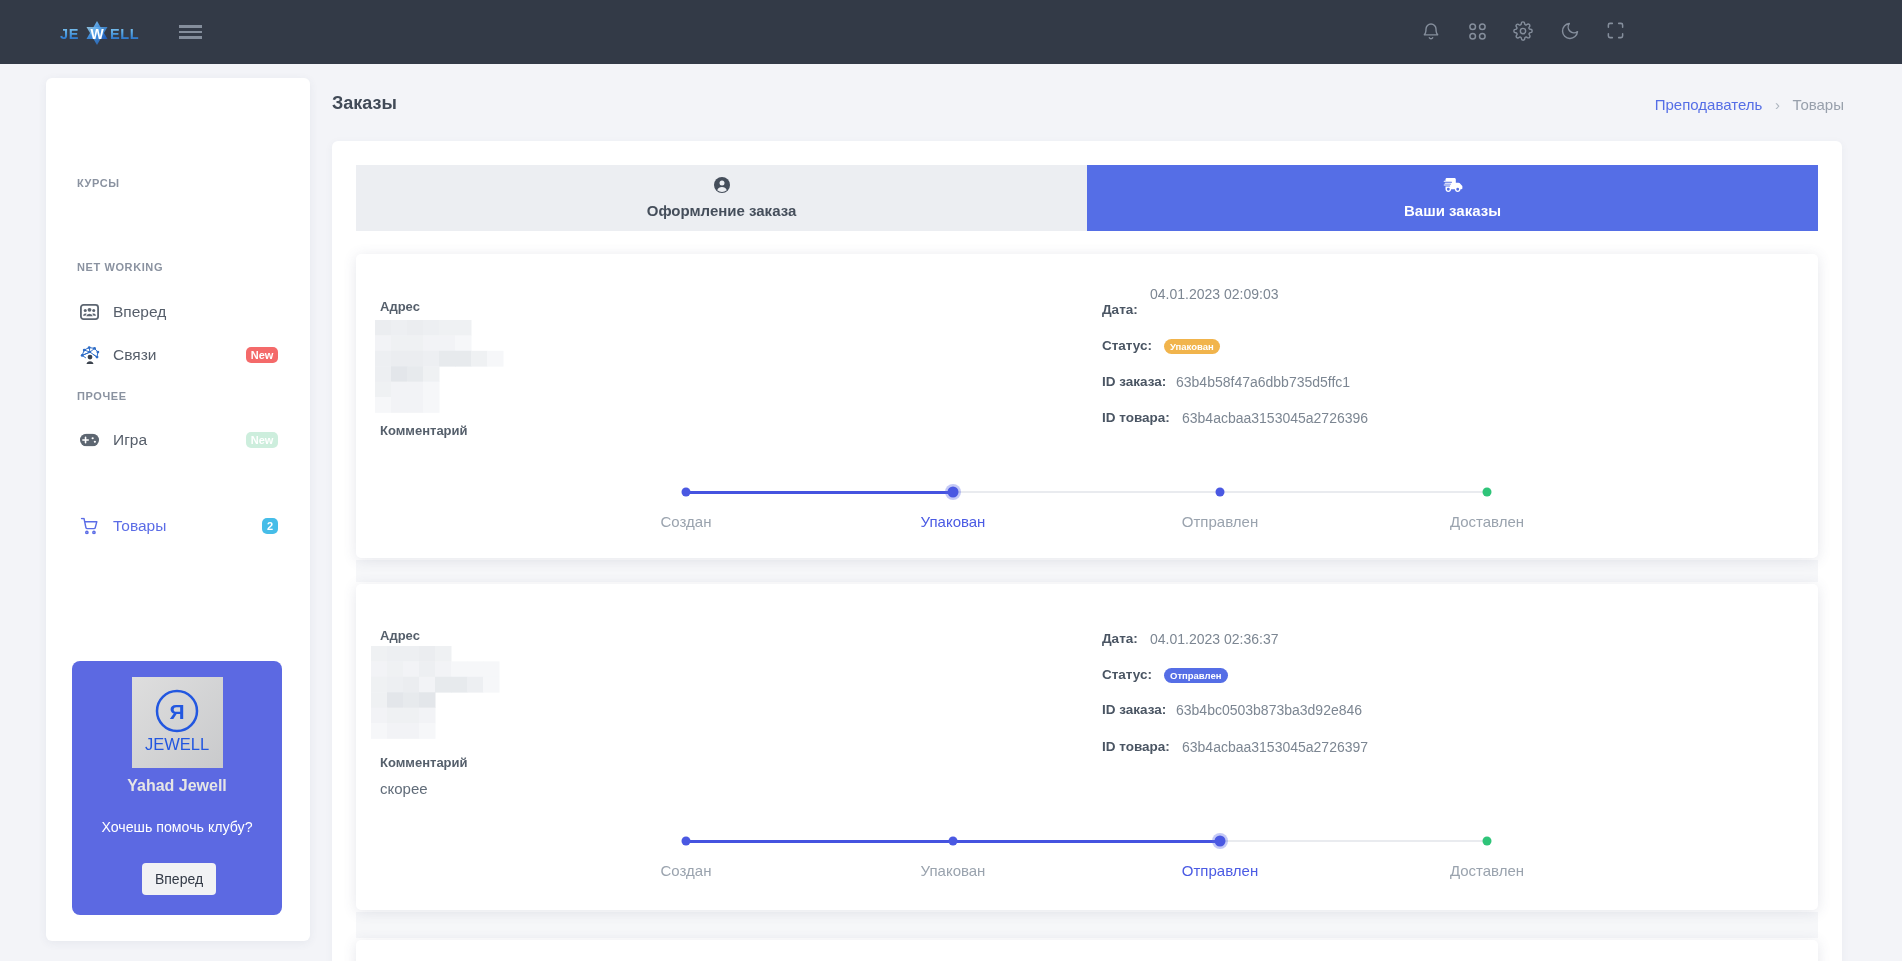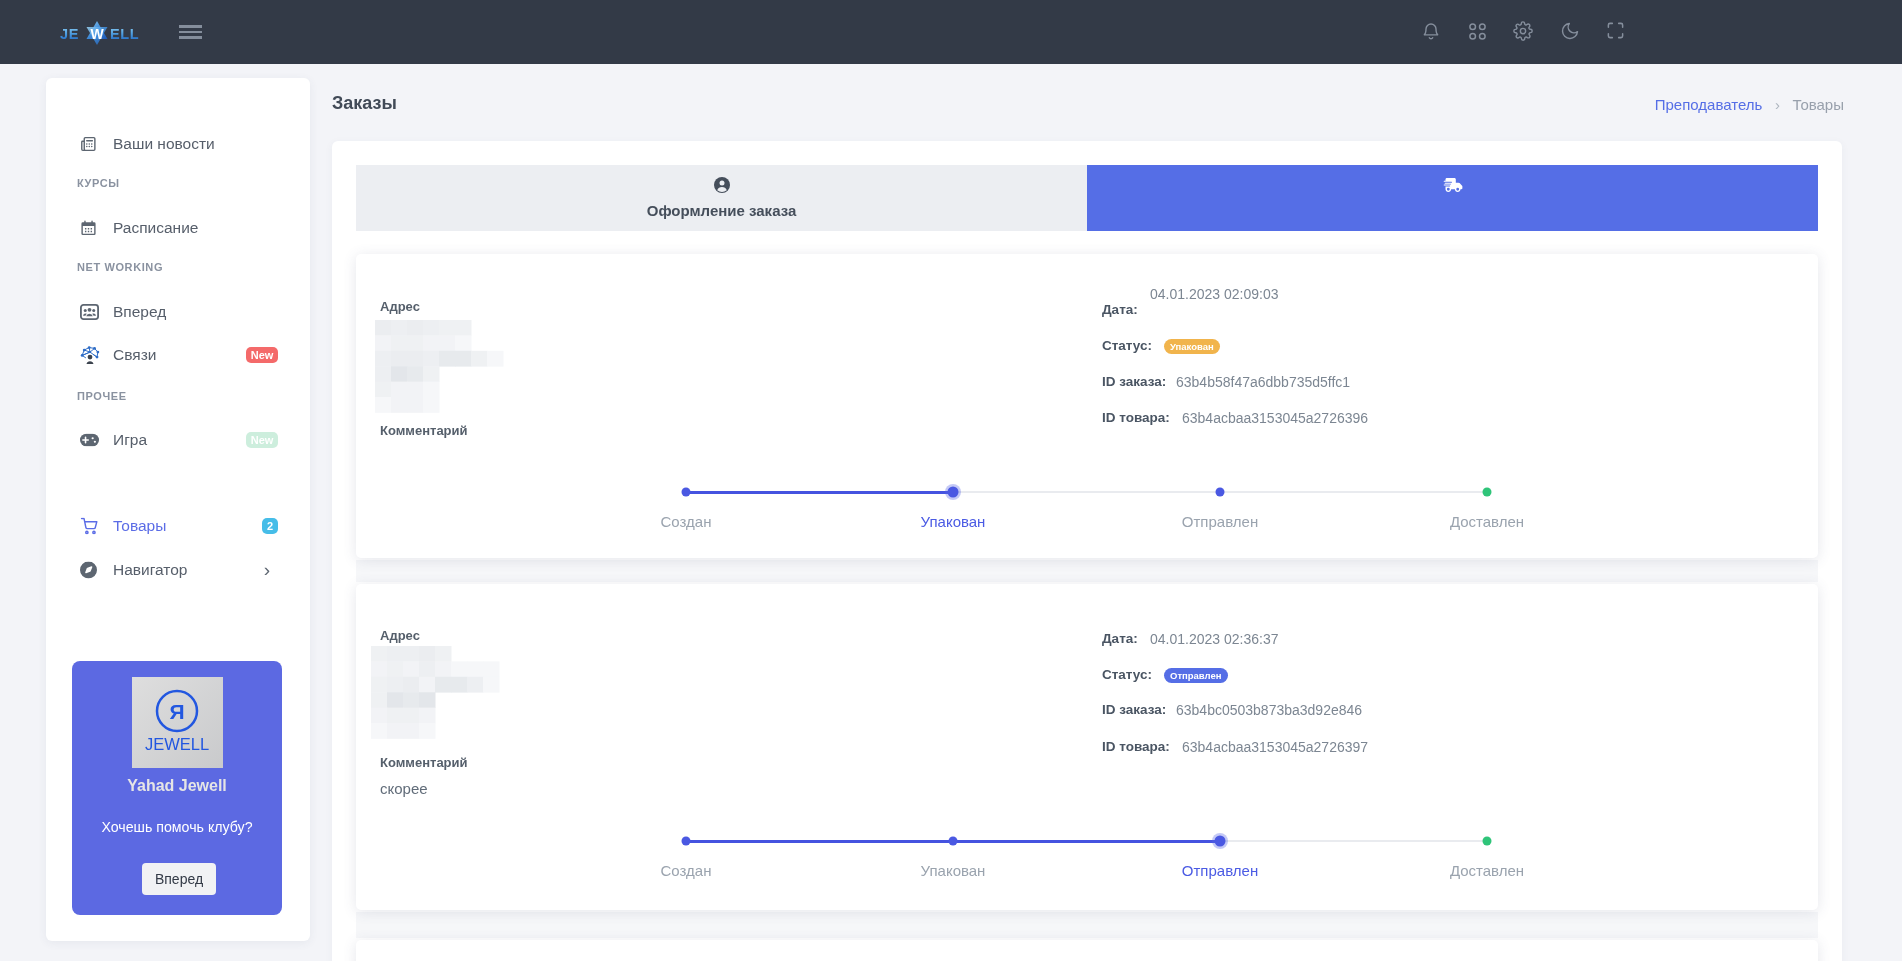--- a/index.html
+++ b/index.html
@@ -92,35 +92,21 @@
       <div class="navico" style="left:1560px;"><svg width="20" height="20" viewBox="0 0 24 24" fill="none" stroke="#858e9c" stroke-width="1.7" stroke-linejoin="round">
           <path d="M21 12.8A9 9 0 1 1 11.2 3 7 7 0 0 0 21 12.8z"></path>
         </svg></div>
       <div class="navico" style="left:1606px;"><svg width="19" height="19" viewBox="0 0 24 24" fill="none" stroke="#858e9c" stroke-width="1.9" stroke-linecap="round" stroke-linejoin="round">
           <path d="M8 3H5a2 2 0 0 0-2 2v3M16 3h3a2 2 0 0 1 2 2v3M8 21H5a2 2 0 0 1-2-2v-3M16 21h3a2 2 0 0 0 2-2v-3"></path>
         </svg></div>
     </div>
 </div>
 
 <div id="sidebar">
-    <div class="mi" style="top:50px;">
-      <svg width="17" height="17" viewBox="0 0 24 24" fill="none" stroke="#5d6671" stroke-width="2" stroke-linecap="round" stroke-linejoin="round">
-        <rect x="6" y="3" width="15" height="18" rx="1.5"></rect>
-        <path d="M6 8 H3.5 A1 1 0 0 0 2.5 9 V19.5 A1.5 1.5 0 0 0 4 21 H7"></path>
-        <path d="M9.5 7.5h8M9.5 12h.2M13 12h.2M16.5 12h.2M9.5 15.5h.2M13 15.5h.2M16.5 15.5h.2"></path>
-      </svg>
-      <div class="t" style="">Ваши новости</div>
-    </div>
     <div class="sec" style="top:99px;">КУРСЫ</div>
-    <div class="mi" style="top:134px;">
-      <svg width="17" height="17" viewBox="0 0 24 24" fill="#5d6671">
-        <path d="M7 1.5a1 1 0 0 1 1 1V4h8V2.5a1 1 0 1 1 2 0V4h2a2 2 0 0 1 2 2v14a2 2 0 0 1-2 2H4a2 2 0 0 1-2-2V6a2 2 0 0 1 2-2h2V2.5a1 1 0 0 1 1-1zM4 9v11h16V9H4zm3 3h2v2H7v-2zm4 0h2v2h-2v-2zm4 0h2v2h-2v-2zm-8 4h2v2H7v-2zm4 0h2v2h-2v-2zm4 0h2v2h-2v-2z"></path>
-      </svg>
-      <div class="t" style="">Расписание</div>
-    </div>
     <div class="sec" style="top:183px;">NET WORKING</div>
     <div class="mi" style="top:218px;">
       <svg width="19" height="16" viewBox="0 0 25 21" fill="#5d6671">
         <rect x="1.2" y="1.2" width="22.6" height="18.6" rx="3.4" fill="none" stroke="#5d6671" stroke-width="2.4"></rect>
         <circle cx="12.5" cy="7.6" r="2.5"></circle>
         <circle cx="6.9" cy="8.6" r="2"></circle>
         <circle cx="18.1" cy="8.6" r="2"></circle>
         <path d="M8.2 16.2 a4.4 4.4 0 0 1 8.6 0 z"></path>
         <path d="M4 15.4 a3.4 3.4 0 0 1 5 -2.6 a6 6 0 0 0 -1.8 2.6 z"></path>
         <path d="M21 15.4 a3.4 3.4 0 0 0 -5 -2.6 a6 6 0 0 1 1.8 2.6 z"></path>
@@ -163,27 +149,20 @@
     </div>
     <div class="mi" style="top:432px;">
       <svg width="18" height="17" viewBox="0 0 24 24" fill="none" stroke="#5b6ce6" stroke-width="2" stroke-linecap="round" stroke-linejoin="round">
         <circle cx="9" cy="21" r="1.6"></circle>
         <circle cx="19" cy="21" r="1.6"></circle>
         <path d="M1.5 1.5H5l2.6 12.6a2 2 0 0 0 2 1.6h9.3a2 2 0 0 0 2-1.6L23 6H6"></path>
       </svg>
       <div class="t" style="color:#5b6ce6;">Товары</div>
       <div class="nbadge" style="width: 16px; height: 16px; line-height: 16px; background: rgb(70, 189, 232); right: 32px;">2</div>
     </div>
-    <div class="mi" style="top:476px;">
-      <svg width="17" height="17" viewBox="0 0 24 24" fill="#5d6671">
-        <path d="M12 0a12 12 0 1 0 0 24 12 12 0 0 0 0-24zm5.1 6.9a1 1 0 0 1 .24 1.06l-2.1 5.6a1.6 1.6 0 0 1-.94.94l-5.6 2.1a1 1 0 0 1-1.3-1.3l2.1-5.6a1.6 1.6 0 0 1 .94-.94l5.6-2.1a1 1 0 0 1 1.06.24z"></path>
-      </svg>
-      <div class="t" style="">Навигатор</div>
-      <div class="abs" style="right: 40px; top: 50%; transform: translateY(-50%); color: rgb(93, 102, 113); font-size: 19px; font-weight: 400;">›</div>
-    </div>
   </div>
 
 <div id="promo">
   <div id="promoimg"><svg width="91" height="91" viewBox="0 0 91 91">
         <circle cx="45" cy="34" r="20" fill="none" stroke="#2257e0" stroke-width="2.5"></circle>
         <text x="45" y="42" text-anchor="middle" font-family="Liberation Sans, sans-serif" font-weight="bold" font-size="21" fill="#2257e0">Я</text>
         <text x="45" y="73" text-anchor="middle" font-family="Liberation Sans, sans-serif" font-size="16.5" fill="#2257e0">JEWELL</text>
       </svg></div>
   <div class="abs" style="left:0;top:116px;width:210px;font-size:16px;font-weight:bold;color:#e5e5e5;">Yahad Jewell</div>
   <div class="abs" style="left:0;top:158px;width:210px;font-size:14.2px;color:#fff;">Хочешь помочь клубу?</div>
@@ -200,20 +179,21 @@
           <circle cx="8" cy="8" r="8" fill="#454e5b"></circle>
           <circle cx="8" cy="6" r="2.5" fill="#eceef2"></circle>
           <path d="M3.2 13.2 a5.2 5.2 0 0 1 9.6 0 a8 8 0 0 1 -9.6 0 z" fill="#eceef2"></path>
         </svg>
       <div class="lbl">Оформление заказа</div>
     </div>
     <div class="tab" id="tab2">
       <svg width="20" height="15" viewBox="0 0 640 512">
           <path fill="#fff" d="M112 0C85.5 0 64 21.5 64 48l0 48L16 96c-8.8 0-16 7.2-16 16s7.2 16 16 16l48 0 208 0c8.8 0 16 7.2 16 16s-7.2 16-16 16L64 160l-16 0c-8.8 0-16 7.2-16 16s7.2 16 16 16l16 0 176 0c8.8 0 16 7.2 16 16s-7.2 16-16 16L64 224l-48 0c-8.8 0-16 7.2-16 16s7.2 16 16 16l48 0 144 0c8.8 0 16 7.2 16 16s-7.2 16-16 16L64 288l0 96c0 53 43 96 96 96s96-43 96-96l128 0c0 53 43 96 96 96s96-43 96-96l32 0c17.7 0 32-14.3 32-32l0-64c0-9.7-3.5-19.1-9.9-26.4L544 174.9c-9.1-10.4-22.3-16.4-36.1-16.4L416 158.5 416 48c0-26.5-21.5-48-48-48L112 0zM160 336a48 48 0 1 1 0 96 48 48 0 1 1 0-96zm272 48a48 48 0 1 1 96 0 48 48 0 1 1 -96 0z"></path>
         </svg>
+      <div class="lbl">Ваши заказы</div>
     </div>
   </div>
 
   <div class="abs" style="left:24px;top:419px;width:1462px;height:22px;background:#f6f7f9;"></div>
   <div class="abs" style="left:24px;top:771px;width:1462px;height:26px;background:#f6f7f9;"></div>
   <div class="card" id="card1">
     <div class="flbl" style="top:45px;">Адрес</div>
     <div class="abs" id="mosaic1" style="left:19px;top:66px;"><svg width="140" height="95" viewBox="0 0 140 95">
           <rect x="0" y="0" width="16.5" height="15.8" fill="#ebedf0"></rect>
           <rect x="16" y="0" width="16.5" height="15.8" fill="#edeff2"></rect>

